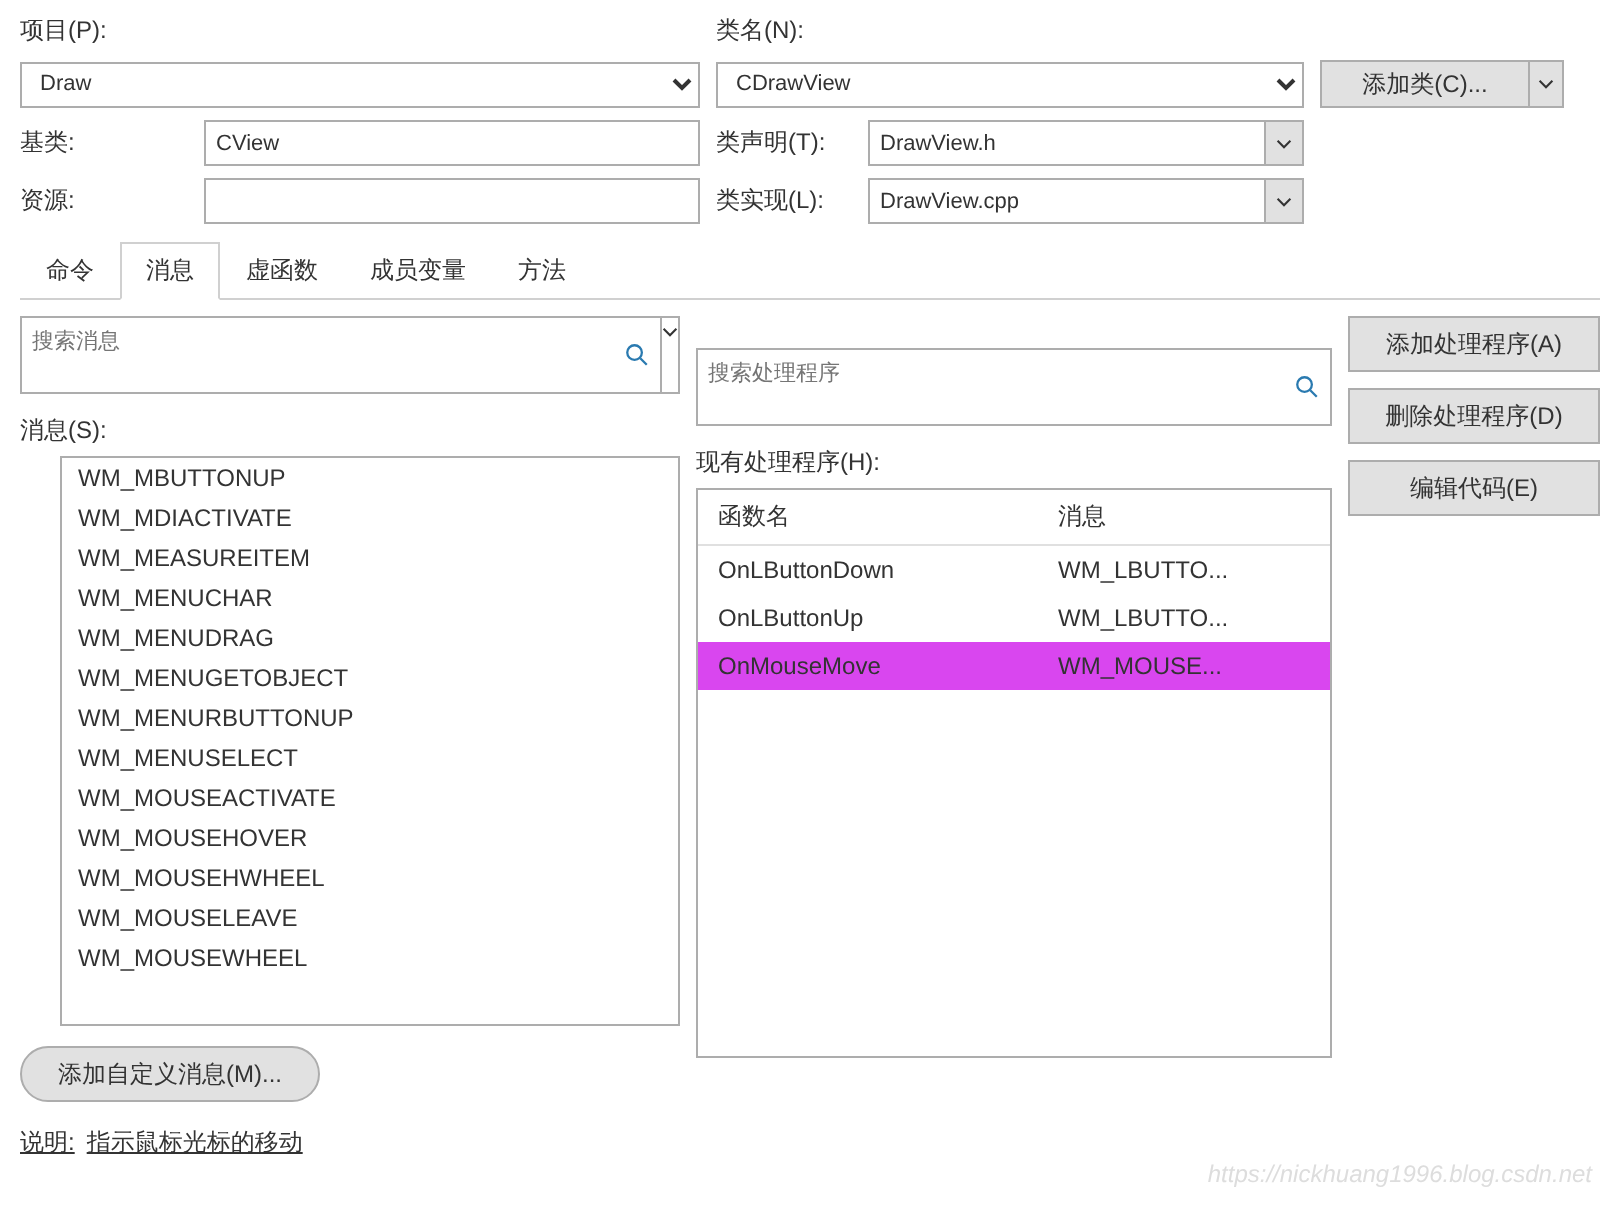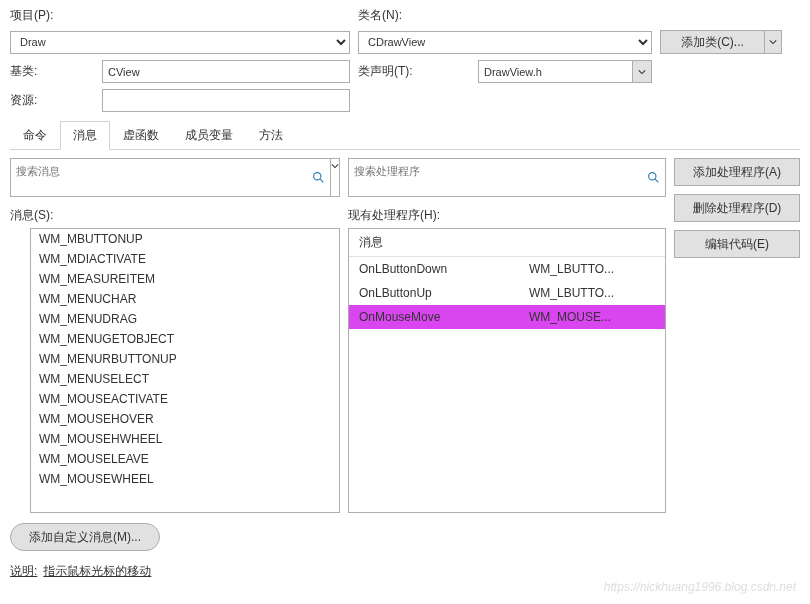--- a/index.html
+++ b/index.html
@@ -38,31 +38,31 @@
       color: #333;
       cursor: pointer;
       display: inline-flex;
       align-items: center;
       justify-content: center;
       padding: 0 10px;
     }
     .btn-split { display: flex; }
     .btn-split .btn-main { border-right: none; width: 104px; }
     .btn-split .btn-arrow { width: 18px; padding: 0; }
-    .input-group { display: flex; flex: 1; margin-left: 44px; }
+    .input-group { display: flex; flex: 1; }
     .input-group input { flex: 1; border-right: none; }
     .input-group .combo-btn { width: 20px; border: 1px solid #adadad; background: #e1e1e1; display: flex; align-items: center; justify-content: center; cursor: pointer; }
     .lbl-fixed { width: 84px; }
     .lbl-fixed2 { width: 68px; }
     .tabs { display: flex; border-bottom: 1px solid #d0d0d0; margin-top: 8px; }
     .tab { padding: 5px 12px; cursor: pointer; border: 1px solid transparent; border-bottom: none; position: relative; top: 1px; }
     .tab.active { border-color: #d0d0d0; background: #fff; border-bottom: 1px solid #fff; }
     .panel-row { display: flex; gap: 8px; margin-top: 8px; }
     .panel-left { flex: 0 0 330px; display: flex; flex-direction: column; }
-    .panel-mid { flex: 1; display: flex; flex-direction: column; }
+    .panel-mid { flex: 1; display: flex; flex-direction: column; margin-top: 16px; }
     .panel-right { flex: 0 0 126px; display: flex; flex-direction: column; gap: 8px; }
     .search-box { display: flex; border: 1px solid #adadad; height: 39px; }
     .search-box input { border: none; flex: 1; height: 23px; outline: none; }
     .search-icon { width: 24px; display: flex; align-items: center; justify-content: center; background: #fff; }
     .search-box .combo-btn { border: none; border-left: 1px solid #adadad; }
     .section-label { margin: 10px 0 4px 0; }
     .listbox { border: 1px solid #adadad; overflow-y: scroll; background: #fff; height: 285px; margin-left: 20px; }
     .listbox-item { padding: 3px 8px; cursor: pointer; white-space: nowrap; }
     .listbox-item.selected { background: #f0f0f0; font-weight: bold; }
     .table-box { border: 1px solid #adadad; background: #fff; height: 285px; overflow: hidden; }
@@ -135,20 +135,31 @@
     </div>
   </div>
   <div class="col3"></div>
 </div>
 
 <div class="row">
   <div class="col1">
     <span class="label lbl-fixed">资源:</span>
     <input type="text" style="flex: 1 1 0%;" value="">
   </div>
+  <div class="col2">
+    <span class="label lbl-fixed2">类实现(L):</span>
+    <div class="input-group">
+      <input type="text" value="DrawView.cpp" style="">
+      <div class="combo-btn">
+        <svg class="chev" viewBox="0 0 10 10">
+            <path d="M1 3 L5 7 L9 3" fill="none" stroke="#333" stroke-width="1.3"></path>
+          </svg>
+      </div>
+    </div>
+  </div>
   <div class="col3"></div>
 </div>
 
 <div class="tabs" id="tabs">
     <div class="tab">命令</div>
     <div class="tab active">消息</div>
     <div class="tab">虚函数</div>
     <div class="tab">成员变量</div>
     <div class="tab">方法</div>
   </div>
@@ -198,20 +209,21 @@
       <div class="search-icon">
         <svg width="13" height="13" viewBox="0 0 16 16">
             <circle cx="6.5" cy="6.5" r="4.5" fill="none" stroke="#2a7ab0" stroke-width="1.4"></circle>
             <line x1="10" y1="10" x2="14" y2="14" stroke="#2a7ab0" stroke-width="1.4"></line>
           </svg>
       </div>
     </div>
     <div class="section-label">现有处理程序(H):</div>
     <div class="table-box">
       <div class="table-header">
+        <div class="th col-func">函数名</div>
         <div class="th col-msg">消息</div>
       </div>
       <div class="table-body" id="handlers-body">
           <div class="tr">
             <div class="td col-func">OnLButtonDown</div>
             <div class="td col-msg">WM_LBUTTO...</div>
           </div>
           <div class="tr">
             <div class="td col-func">OnLButtonUp</div>
             <div class="td col-msg">WM_LBUTTO...</div>

